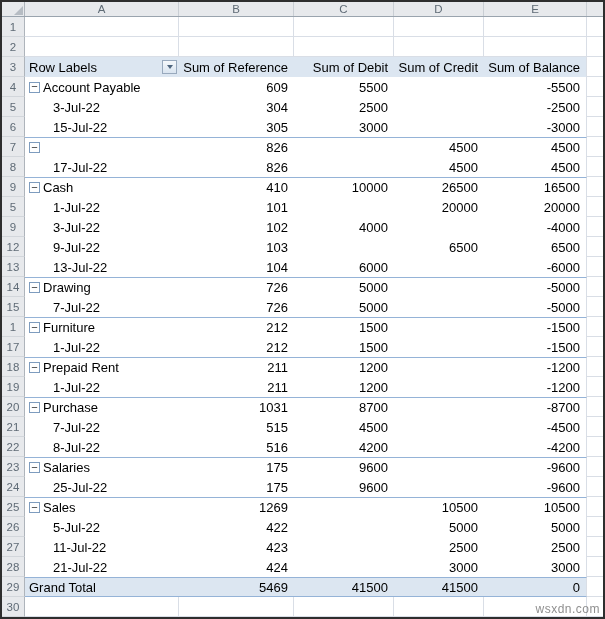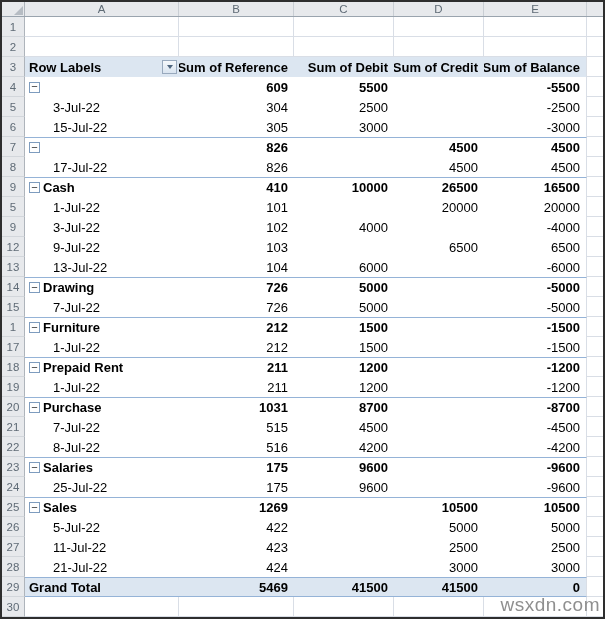--- a/index.html
+++ b/index.html
@@ -19,33 +19,33 @@
 
   
   .row{display:flex;height:20px;flex:none}
   .rownum{width:23px;flex:none;background:var(--header-bg);border-right:1px solid #aeb4bb;border-bottom:1px solid #d2d6db;color:var(--header-text);font-size:11.5px;display:flex;align-items:center;justify-content:center}
   .cell{height:20px;font-size:13px;color:#000;display:flex;align-items:center;overflow:hidden;white-space:nowrap;flex:none;background:#fff}
   .grid{border-right:1px solid var(--gridline);border-bottom:1px solid var(--gridline)}
   .e-edge{border-right:1px solid var(--gridline)}
   .num{justify-content:flex-end;padding-right:6px}
   .a-cell{padding-left:4px}
   .pfill{background:var(--pivot-fill)}
-  .bold{font-weight:bold}
+  .bold{font-weight:normal}
   .sep-top{border-top:1px solid var(--pivot-line)}
   .sep-bottom{border-bottom:1px solid var(--pivot-line)}
   .item-label{padding-left:24px}
 
   
   .collapse-btn{width:11px;height:11px;flex:none;border:1px solid #7e9cbe;background:#fff;margin-right:3px;display:flex;align-items:center;justify-content:center;font-size:11px;font-weight:normal;color:#333;line-height:1}
   .collapse-btn::before{content:"−";margin-top:-1px}
   .filter-btn{margin-left:auto;margin-right:2px;width:15px;height:14px;flex:none;border:1px solid #98a9bd;background:linear-gradient(#f5f8fb,#d9e4f0);display:flex;align-items:center;justify-content:center}
   .filter-tri{width:0;height:0;border-left:3.5px solid transparent;border-right:3.5px solid transparent;border-top:4.5px solid #4e657e}
-  .hlabel{font-weight:bold}
-
-  .watermark{position:absolute;right:3px;bottom:1px;font-size:19px;color:#8f8f8f;letter-spacing:.5px}
+  .hlabel{font-weight:normal}
+
+  .watermark{position:absolute;right:3px;bottom:1px;font-size:12px;color:#8f8f8f;letter-spacing:.5px}
 </style>
 </head>
 <body>
 
 <div class="window">
   <div class="strip">
     <div class="corner">
       <div class="corner-tri"></div>
     </div>
 
@@ -87,20 +87,21 @@
         <div class="cell num bold pfill col-b">Sum of Reference</div>
         <div class="cell num bold pfill col-c">Sum of Debit</div>
         <div class="cell num bold pfill col-d">Sum of Credit</div>
         <div class="cell num bold pfill col-e e-edge">Sum of Balance</div>
         <div class="cell grid col-f"></div>
       </div>
       <div class="row">
         <div class="rownum">4</div>
         <div class="cell a-cell col-a">
           <div class="collapse-btn"></div>
+          <div class="bold">Account Payable</div>
         </div>
         <div class="cell num col-b bold">609</div>
         <div class="cell num col-c bold">5500</div>
         <div class="cell num col-d bold"></div>
         <div class="cell num col-e e-edge bold">-5500</div>
         <div class="cell grid col-f"></div>
       </div>
       <div class="row">
         <div class="rownum">5</div>
         <div class="cell a-cell col-a">

